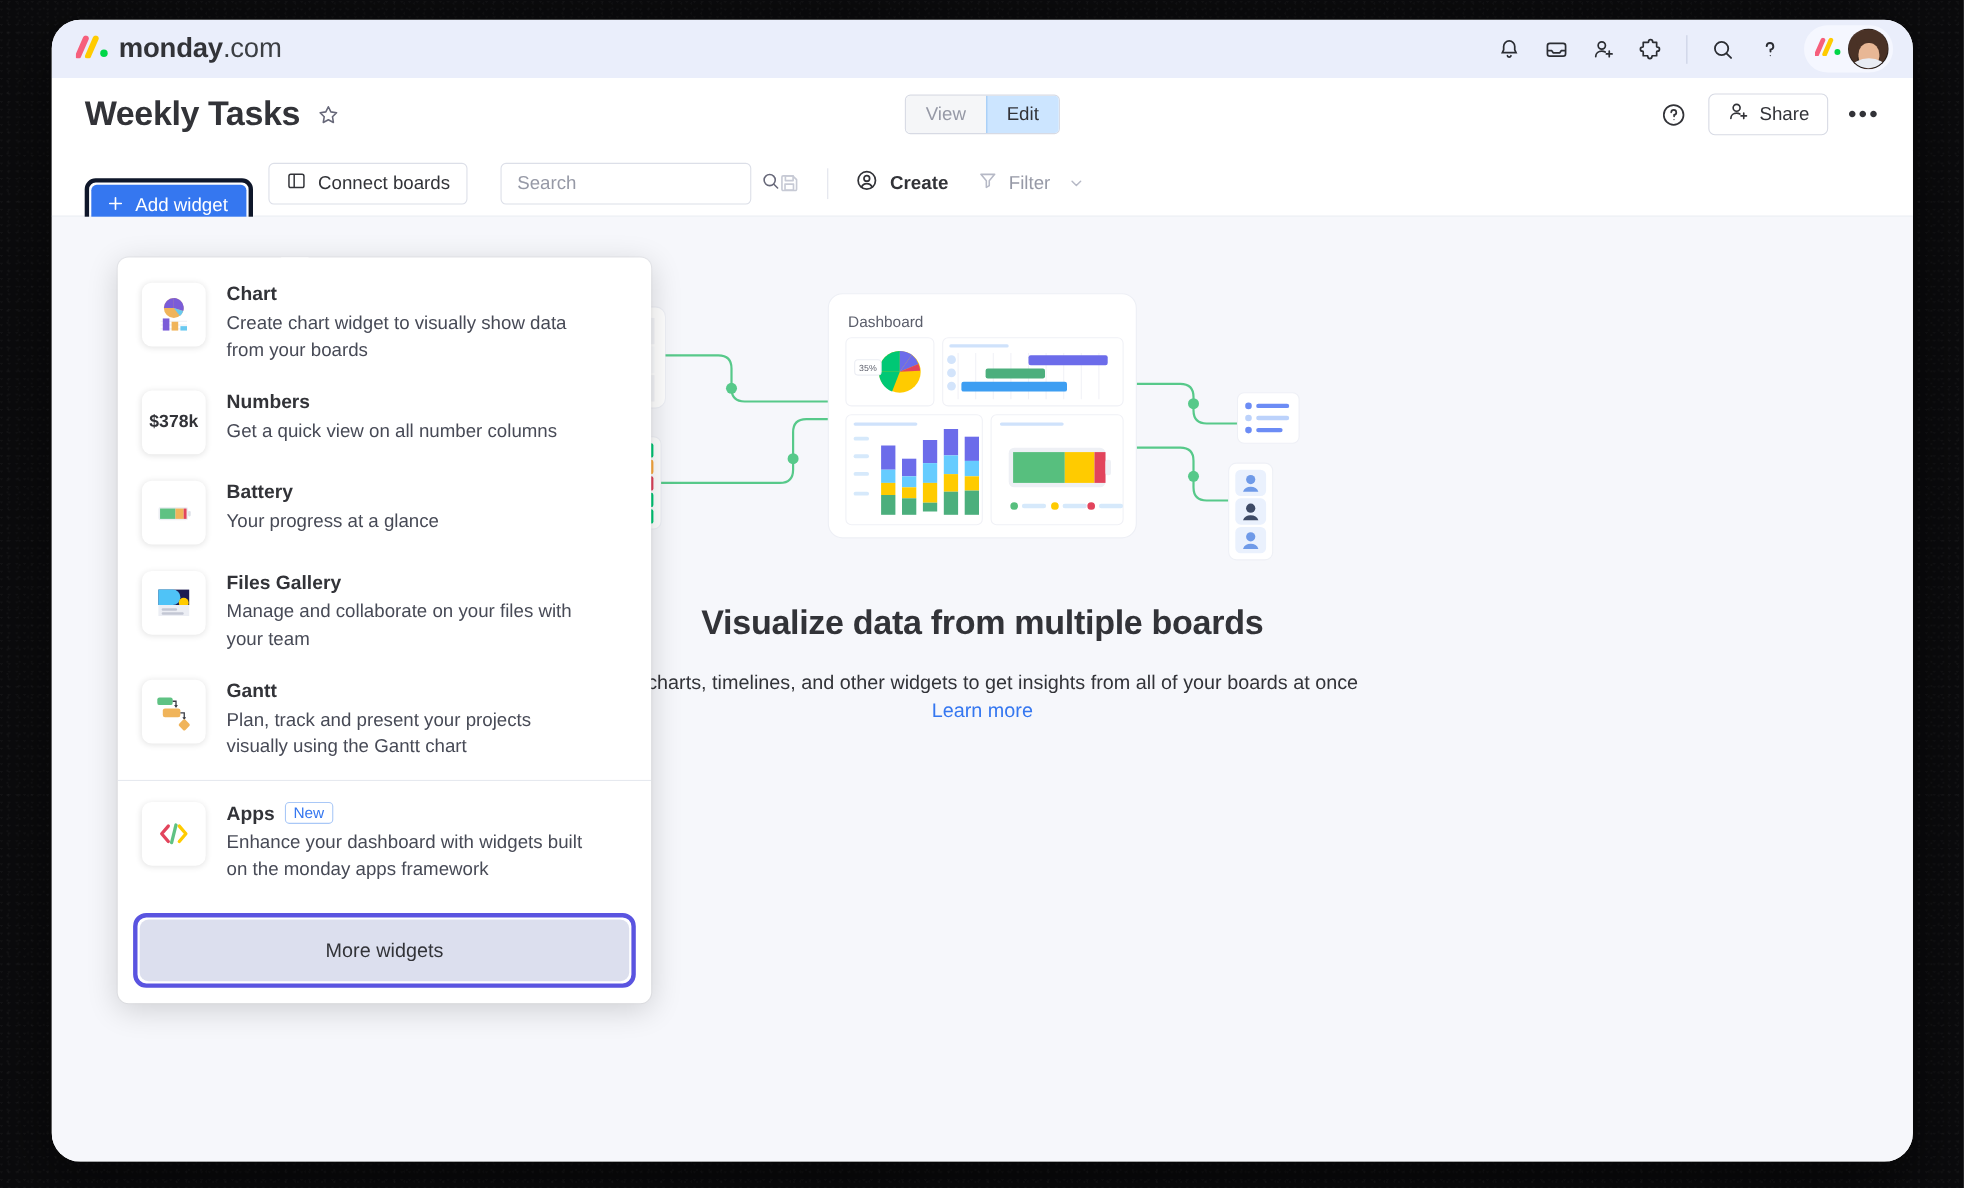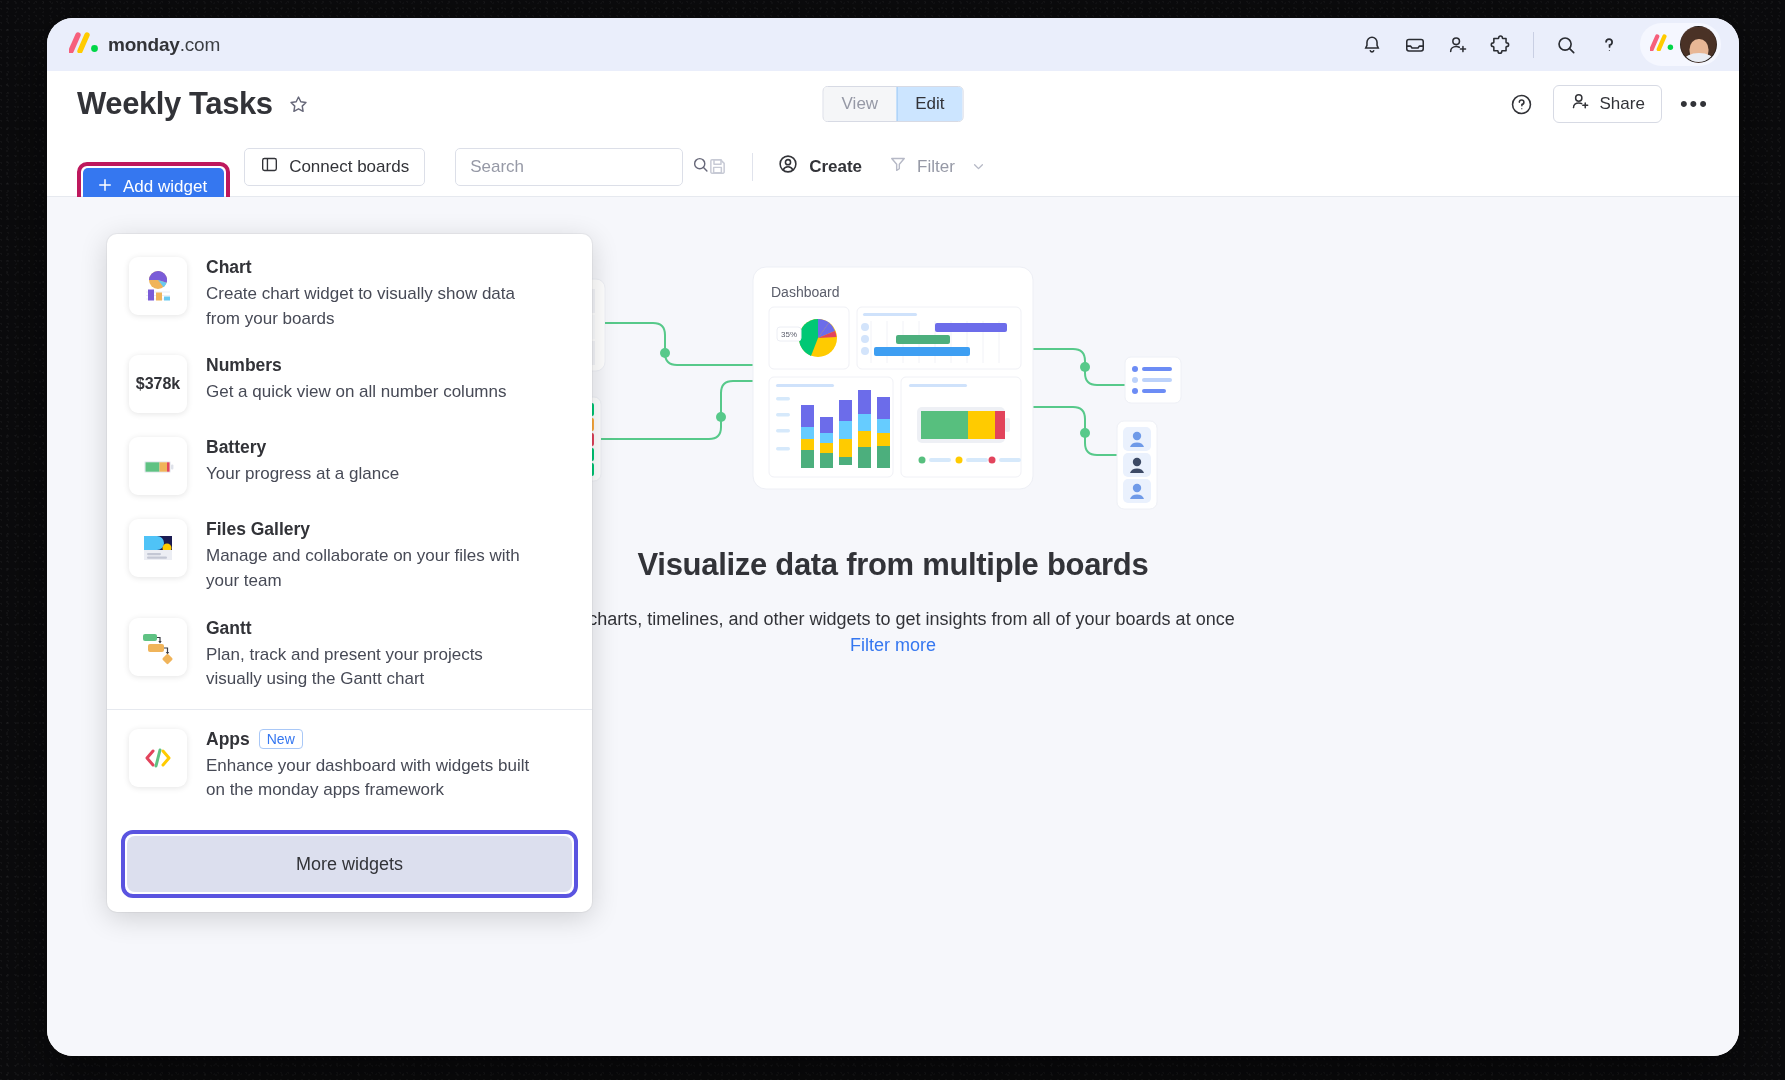--- a/index.html
+++ b/index.html
@@ -29,21 +29,21 @@
   }
   
   .topbar {
     height: 53px; background: #eaeefb;
     display: flex; align-items: center;
     padding: 0 18px 0 22px;
     position: relative;
   }
   .brand { display: flex; align-items: center; gap: 9px; }
   .brand-logo { display: block; }
-  .brand-text { font-size: 19px; color: #323338; letter-spacing: -0.2px; }
+  .brand-text { font-size: 25px; color: #323338; letter-spacing: -0.2px; }
   .brand-text b { font-weight: 700; }
   .brand-text span { font-weight: 400; color: #3c3f44; }
   .topbar-right {
     margin-left: auto; display: flex; align-items: center; gap: 3px;
   }
   .tb-icon {
     width: 40px; height: 40px; border-radius: 7px;
     display: flex; align-items: center; justify-content: center;
     color: #2b2d33; cursor: pointer;
   }
@@ -117,21 +117,21 @@
   }
   .dots { letter-spacing: 2px; font-size: 22px; color: #323338; cursor: pointer; padding: 0 4px; }
   
   .toolbar {
     height: 60px; display: flex; align-items: center; gap: 0;
     padding: 0 30px; border-bottom: 1px solid #e6e9ef;
     background: #fff; position: relative;
   }
   .hl-ring {
     position: relative; display: inline-flex;
-    border: 4px solid #be185d; border-radius: 10px; padding: 2px; margin-top: 41px;
+    border: 4px solid #0f172a; border-radius: 10px; padding: 2px; margin-top: 41px;
   }
   .add-widget {
     display: flex; align-items: center; gap: 9px;
     background: #3577f0; color: #fff; border: none; border-radius: 5px;
     height: 38px; padding: 0 17px 0 13px; font-size: 17px; cursor: pointer;
     font-family: "Liberation Sans", sans-serif;
   }
   .tb-btn {
     display: flex; align-items: center; gap: 10px;
     border: 1px solid #dcdfe8; border-radius: 5px; background: #fff;
@@ -545,21 +545,21 @@
               <rect x="610" y="222" width="28" height="24" rx="5" fill="#eaf1fd"></rect>
               <circle cx="624" cy="231" r="4.2" fill="#6f9ae8"></circle>
                 <path d="M617 242c1-3.2 3.6-4.6 7-4.6s6 1.4 7 4.6z" fill="#6f9ae8"></path>
             </g>
           </g>
         </svg>
       </div>
 
       <div class="es-title">Visualize data from multiple boards</div>
       <div class="es-sub">Use charts, timelines, and other widgets to get insights from all of your boards at once</div>
-      <a class="es-link">Filter more</a>
+      <a class="es-link">Learn more</a>
     </div>
   </div>
 
   <div class="dropdown">
     <div class="dd-caret"></div>
     <div class="dd-list">
 
       <div class="dd-item">
         <div class="dd-ico">
           <svg width="40" height="40" viewBox="0 0 40 40">

